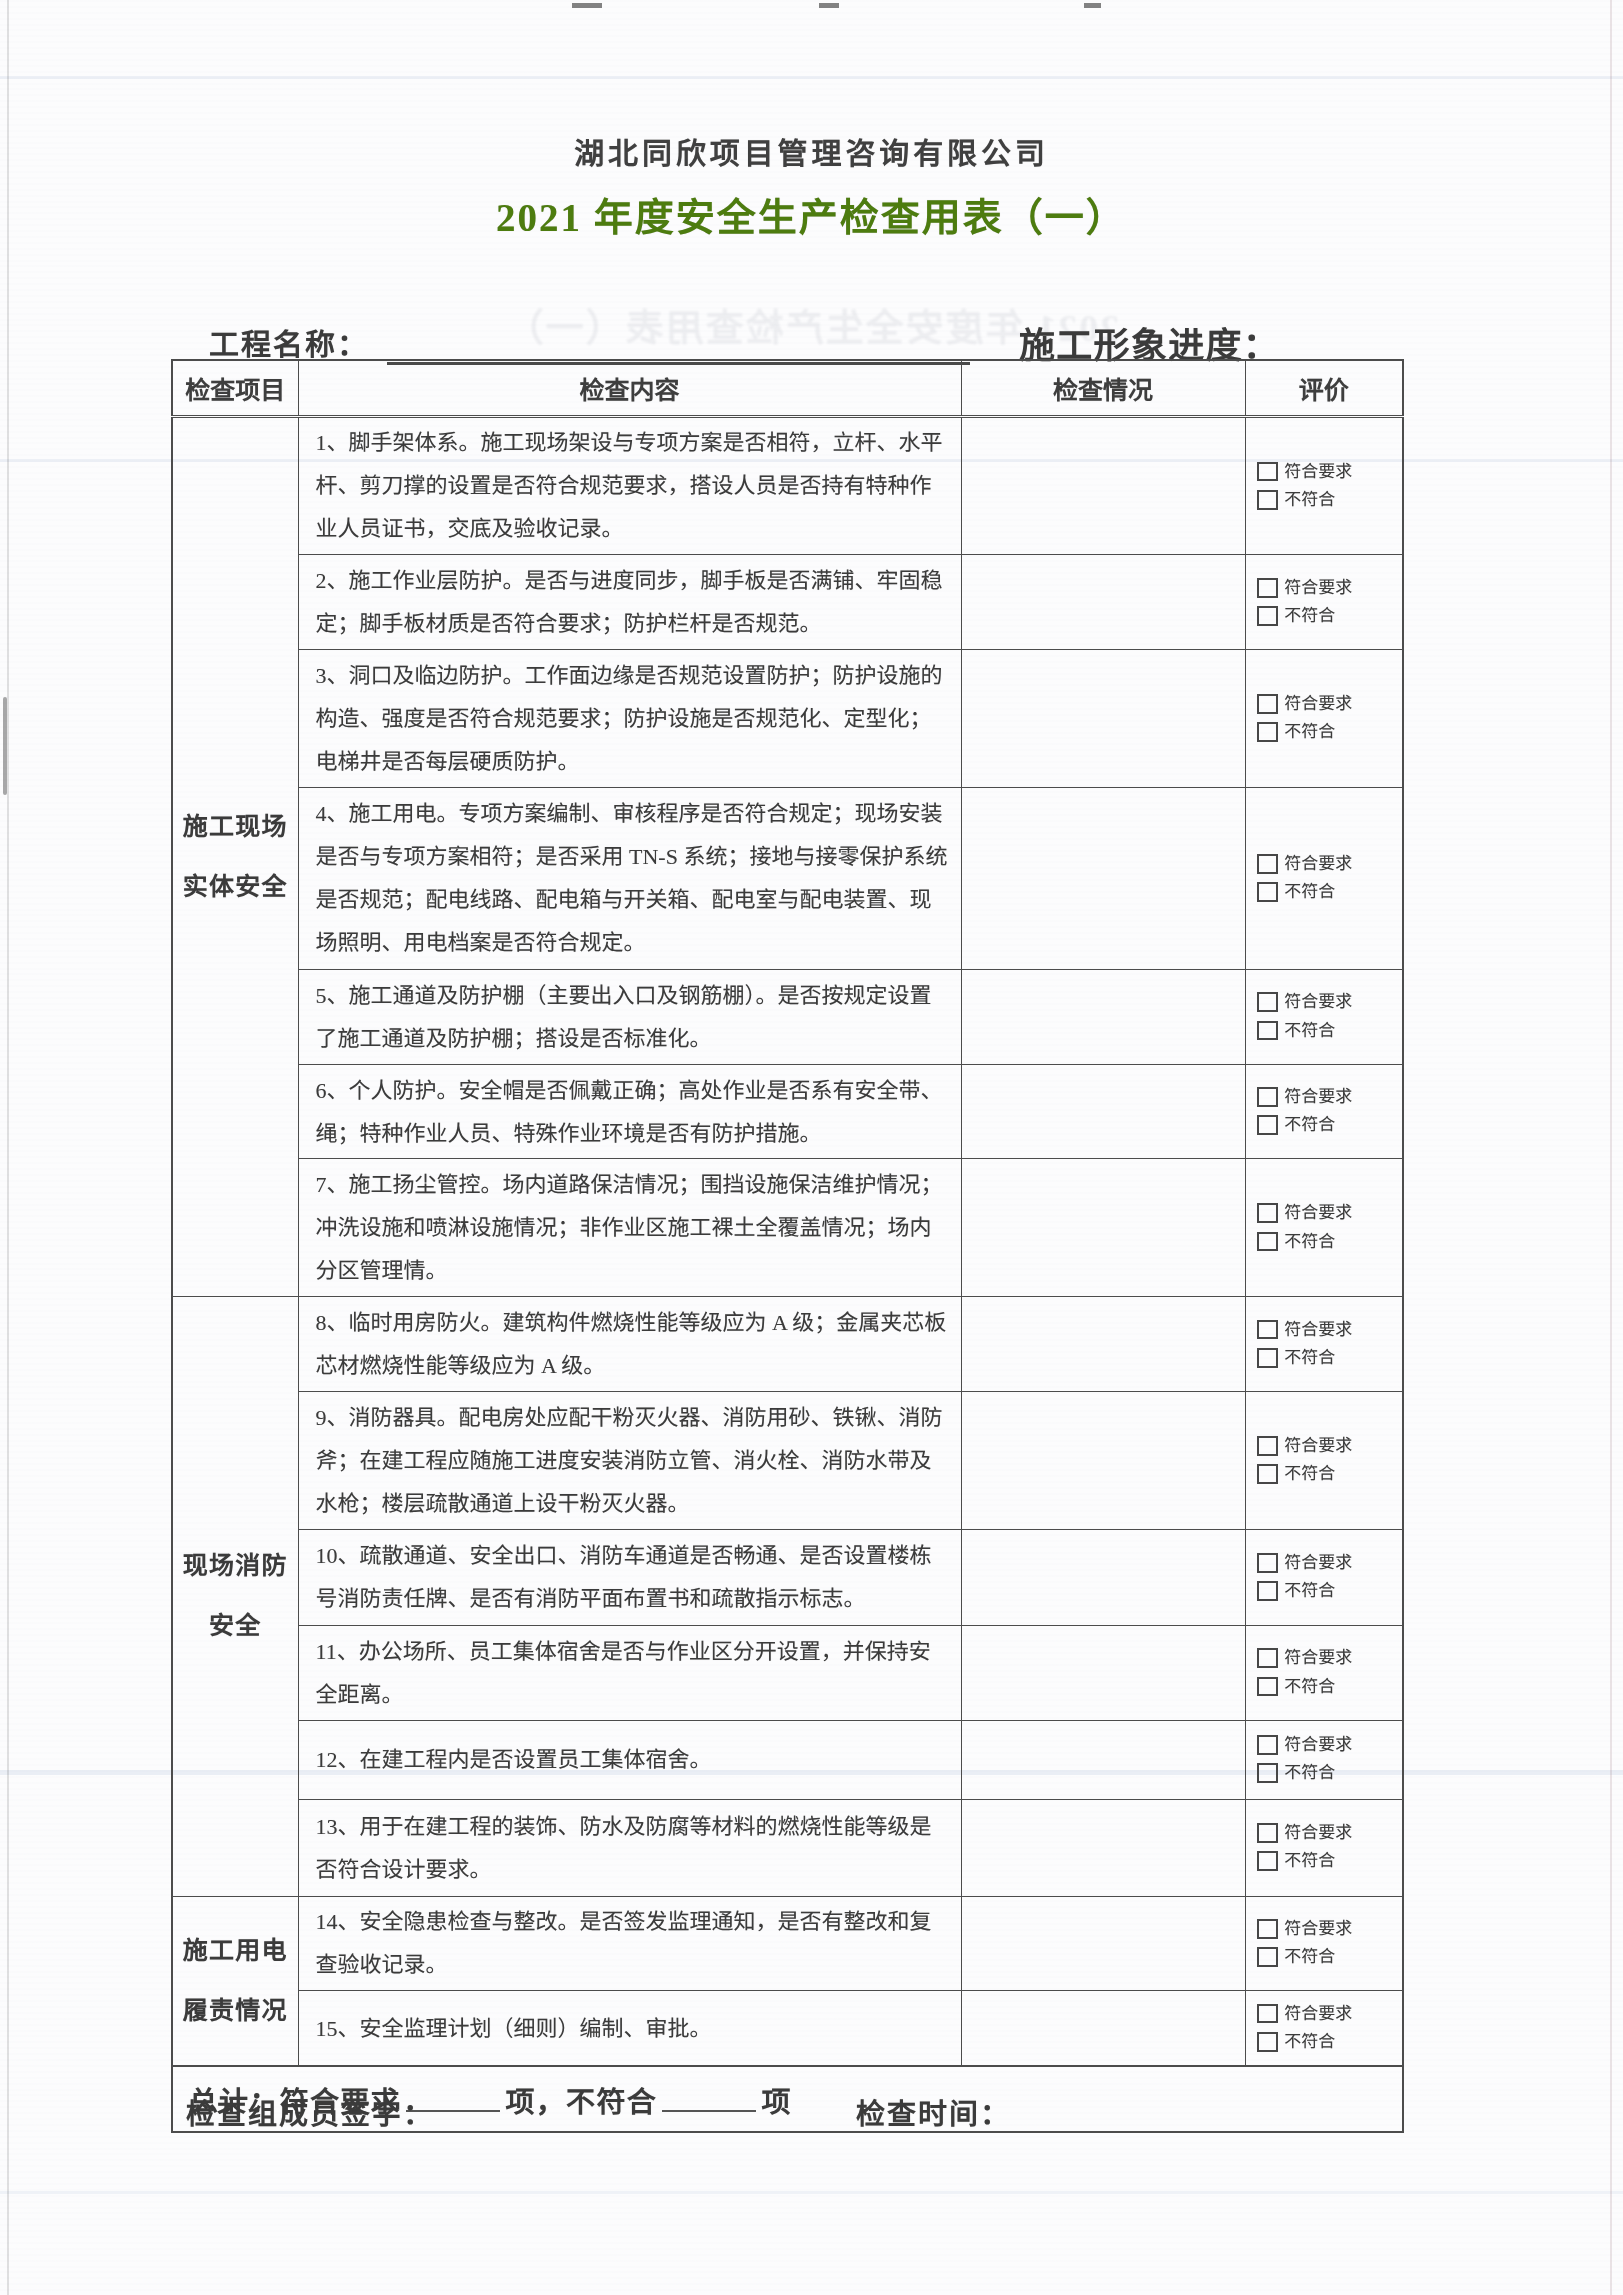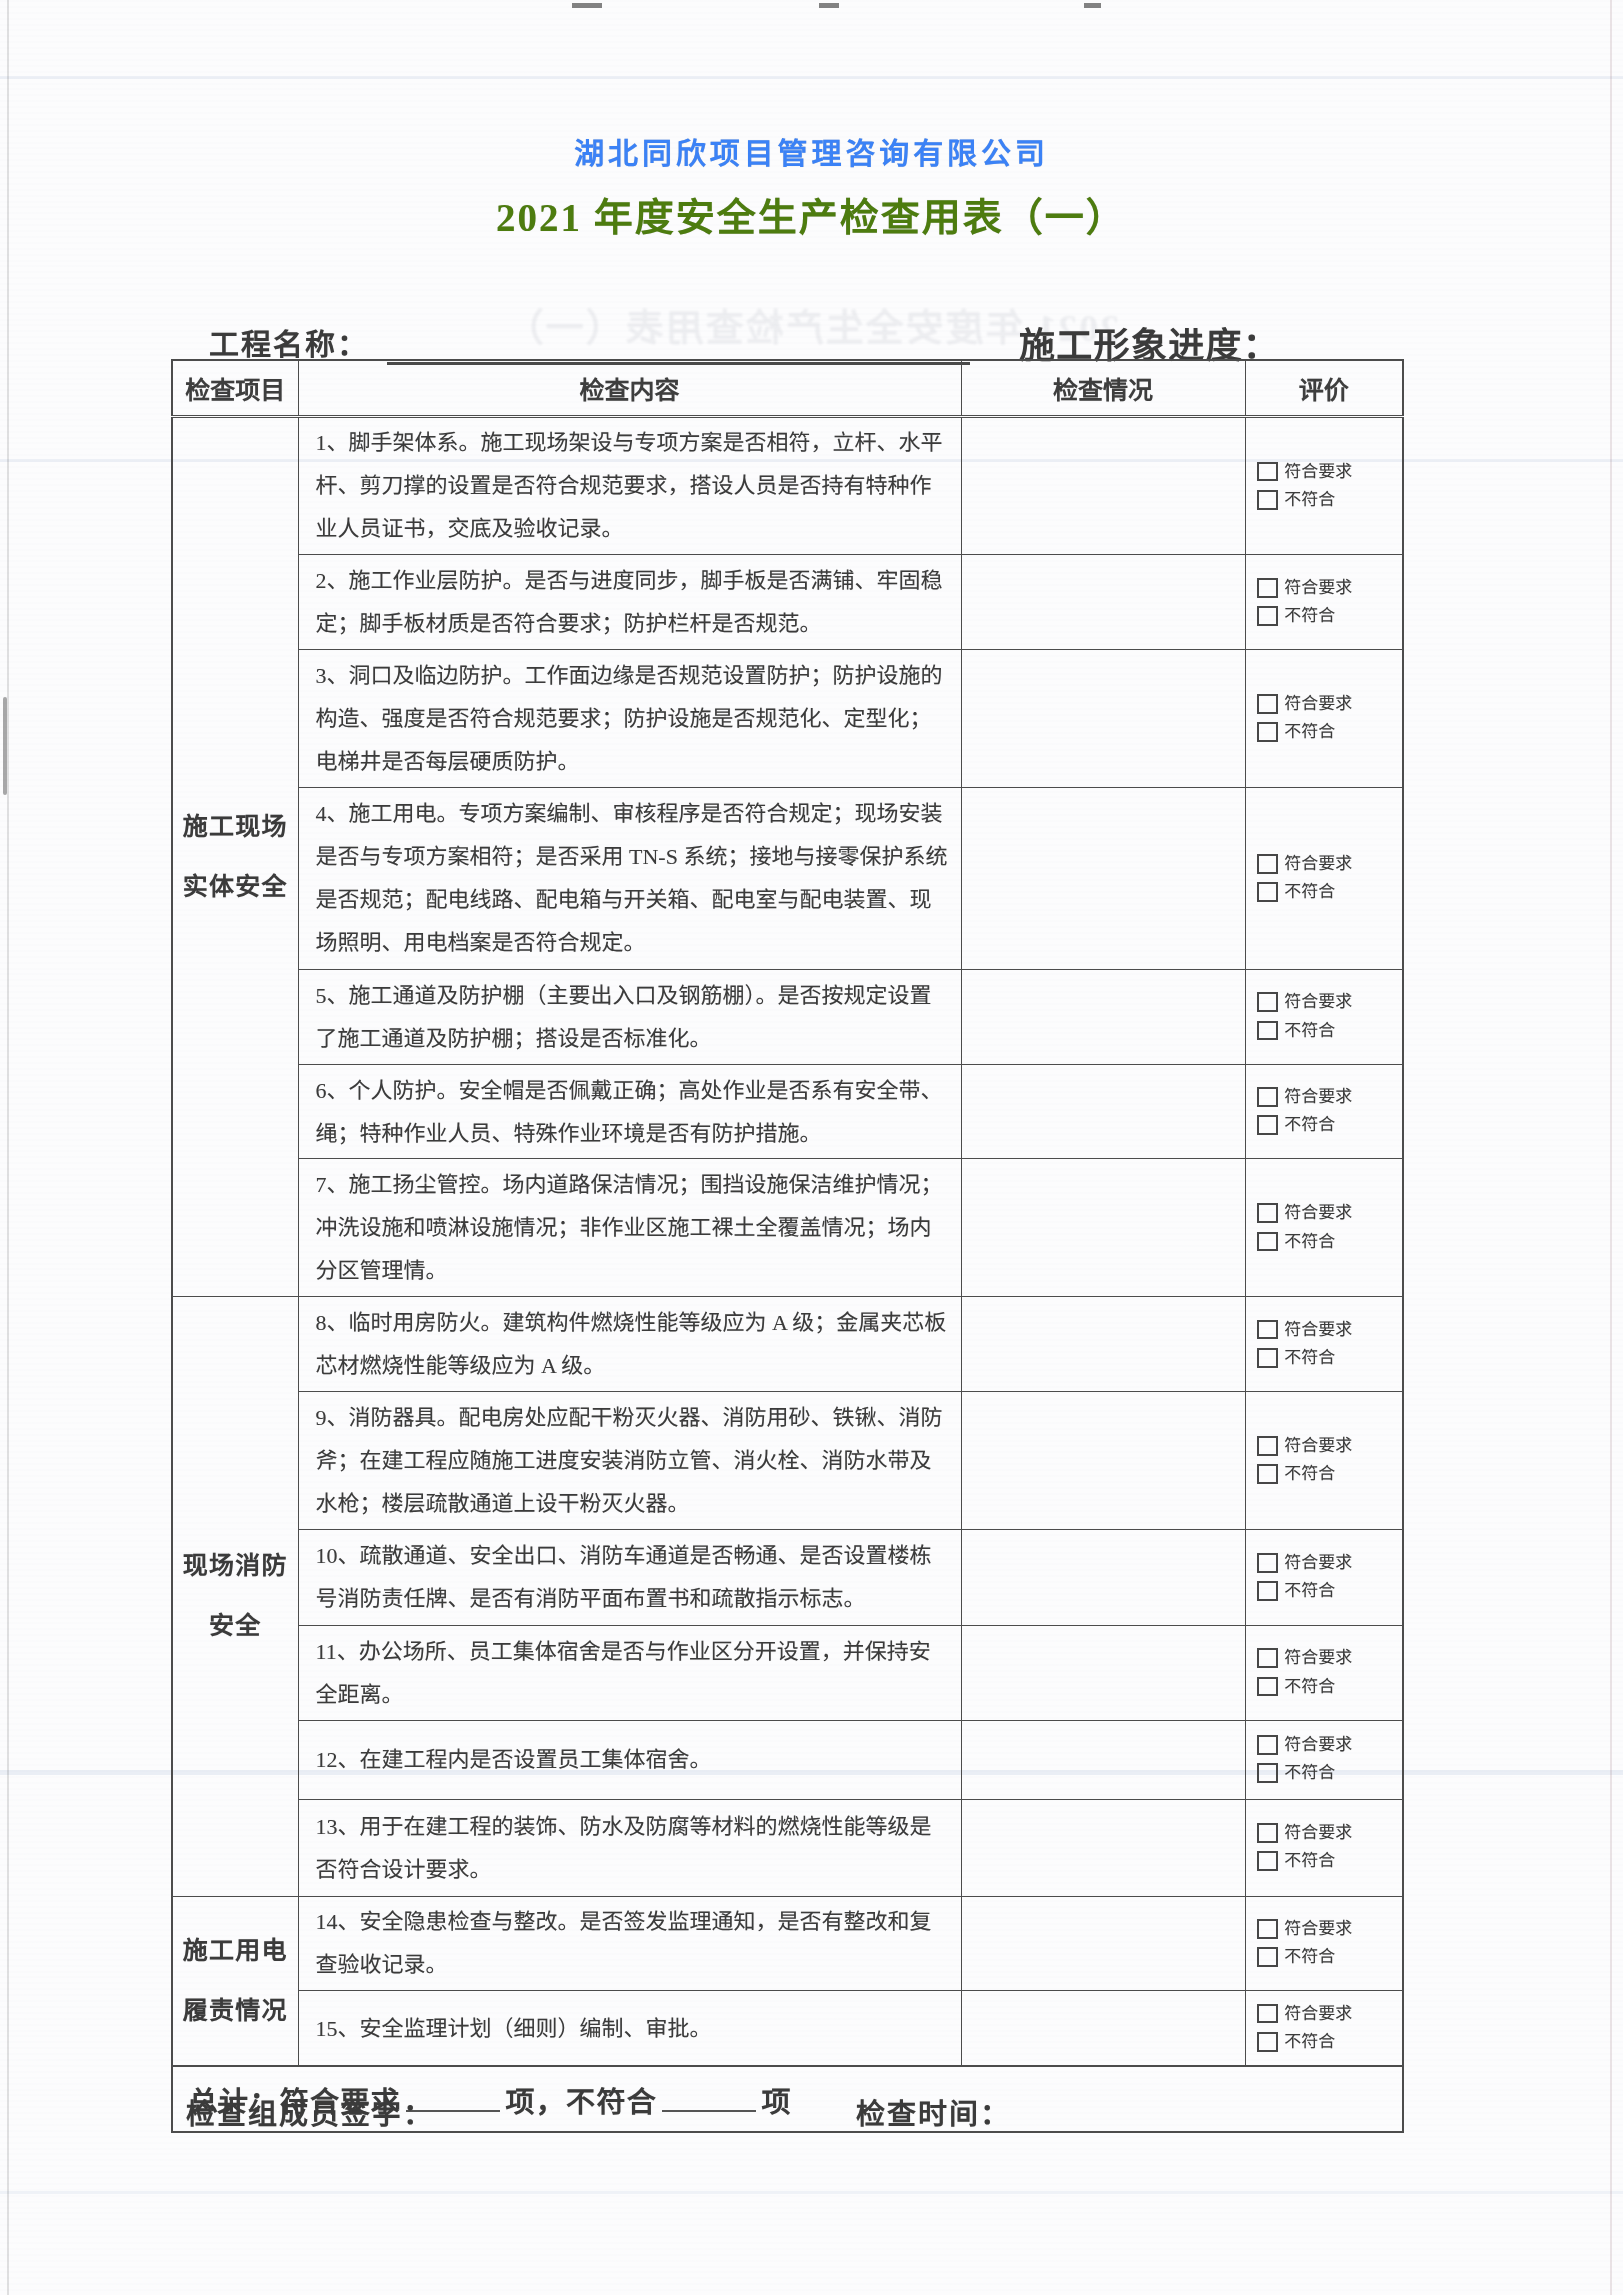--- a/index.html
+++ b/index.html
@@ -13,21 +13,21 @@
     font-family: "Liberation Serif", "DejaVu Serif", serif;
     color: #3b3b3b;
     text-shadow: 0 0 0.7px rgba(70,70,70,.30);
   }
   .page::before{
     content:""; position:absolute; inset:0; pointer-events:none;
     background: repeating-linear-gradient(180deg, rgba(165,175,195,.025) 0 2px, transparent 2px 5.9px);
   }
   
   .company  { position:absolute; top:129px; left:0; width:100%; text-align:center;
-              font-size:30px; letter-spacing:3.9px; font-weight:600; color:#3b82f6; }
+              font-size:30px; letter-spacing:3.9px; font-weight:600; color:#404040; }
   .title    { position:absolute; top:186px; left:0; width:100%; text-align:center;
               font-size:39px; letter-spacing:2px; font-weight:700; color:#4d7c0f; }
   .subtitle { position:absolute; top:261px; left:0; width:100%; text-align:center;
               font-size:27.6px; letter-spacing:1.3px; font-weight:700; }
   .ghost-title { position:absolute; top:297px; left:0; width:100%; text-align:center;
               font-size:38px; font-weight:700; letter-spacing:2px; color:#2a3550;
               opacity:.07; transform:scaleX(-1); filter:blur(1.3px); pointer-events:none; }
   .project-label  { position:absolute; left:209px;  top:320px; font-size:30px; font-weight:700; letter-spacing:2px; }
   .project-line   { position:absolute; left:387px;  top:362px; width:583px; height:2.6px; background:#4a4a4a; }
   .progress-label { position:absolute; left:1019px; top:316px; font-size:36px; font-weight:700; letter-spacing:1.3px; }

